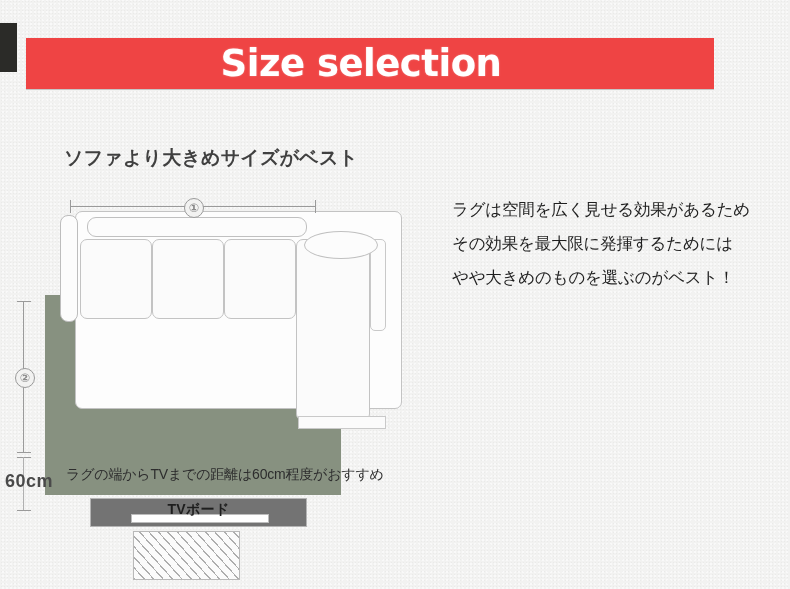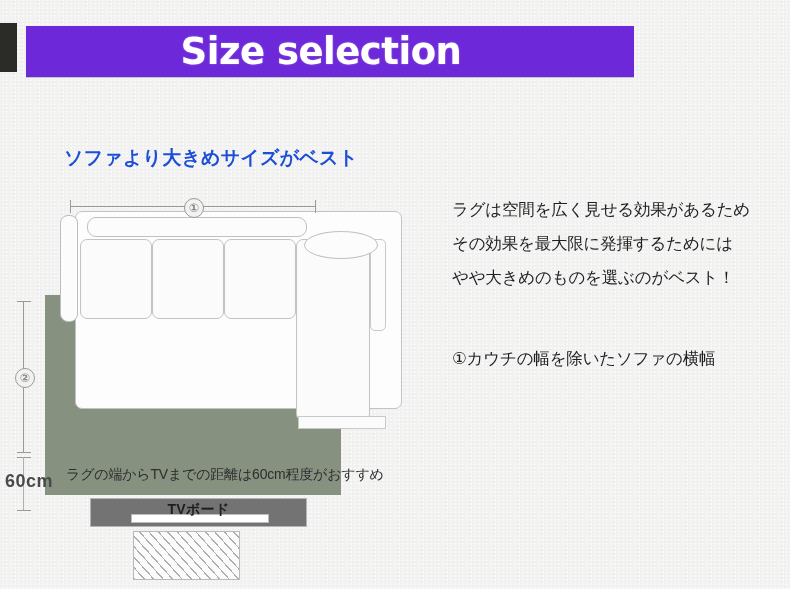--- a/index.html
+++ b/index.html
@@ -23,39 +23,39 @@
 
   
   .header-row{
     position:absolute;left:0;top:22px;width:790px;height:52px;
   }
   .header-tab{
     position:absolute;left:0;top:1px;width:17px;height:49px;
     background:#2b2b28;
   }
   .header-bar{
-    position:absolute;left:26px;top:4px;width:608px;height:51px;
-    background:#6d28d9;
+    position:absolute;left:26px;top:16px;width:688px;height:51px;
+    background:#ef4444;
     box-shadow:0 1px 0 rgba(0,0,0,.18);
   }
   .header-title{
     position:absolute;left:0;right:0;top:0;height:51px;
     display:flex;align-items:center;justify-content:center;
     color:#ffffff;
     font-size:37px;font-weight:bold;letter-spacing:-0.5px;
     font-family:"DejaVu Sans","Liberation Sans",sans-serif;
     text-shadow:0 0 2px rgba(255,255,255,.35);
     padding-right:18px;
   }
 
   
   .left-heading{
     position:absolute;left:64px;top:145px;
     font-size:19px;font-weight:bold;letter-spacing:.2px;
-    color:#1d4ed8;
+    color:#404040;
   }
 
   
   .diagram{position:absolute;left:0;top:185px;width:440px;height:345px;}
 
   
   .dim-top{position:absolute;left:70px;top:14px;width:246px;height:16px;}
   .dim-top .line{position:absolute;left:0;top:7px;width:246px;height:1px;background:#9a9a9a;}
   .dim-top .cap-l{position:absolute;left:0;top:1px;width:1px;height:13px;background:#9a9a9a;}
   .dim-top .cap-r{position:absolute;right:0;top:1px;width:1px;height:13px;background:#9a9a9a;}
@@ -248,14 +248,13 @@
 <div class="right-col">
   <div class="para-line">ラグは空間を広く見せる効果があるため</div>
   <div class="para-line">その効果を最大限に発揮するためには</div>
   <div class="para-line">やや大きめのものを選ぶのがベスト！</div>
 
   <div class="block-gap"></div>
 
 
   <div class="block-gap"></div>
 
-  <div class="list-line">①カウチの幅を除いたソファの横幅</div>
 </div>
 
 </body></html>

